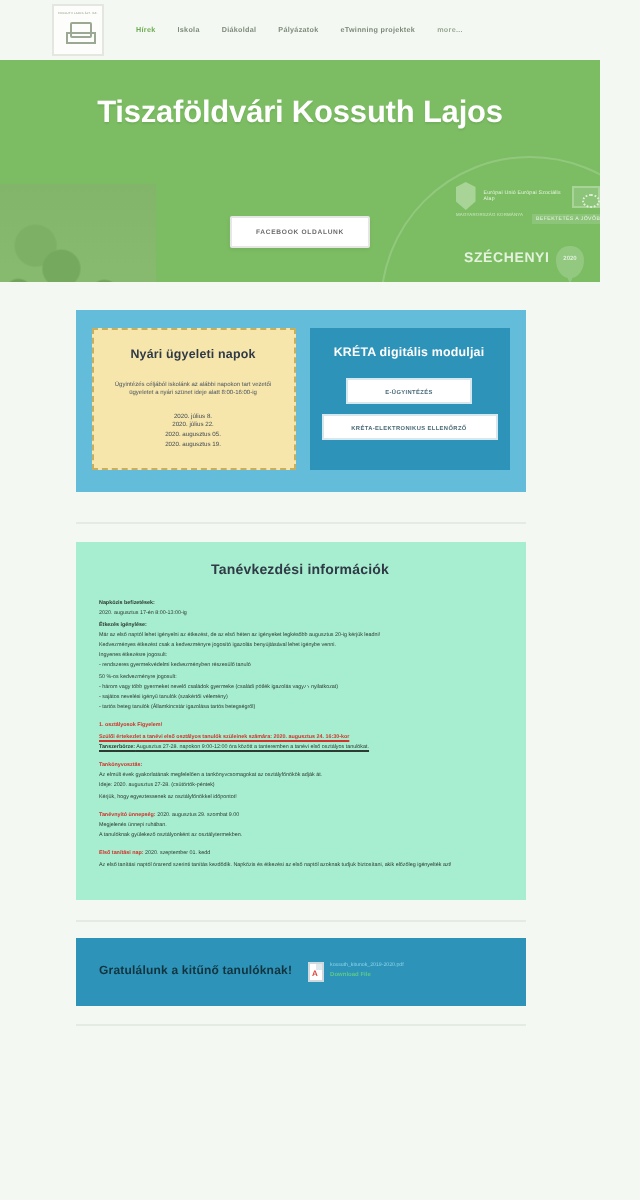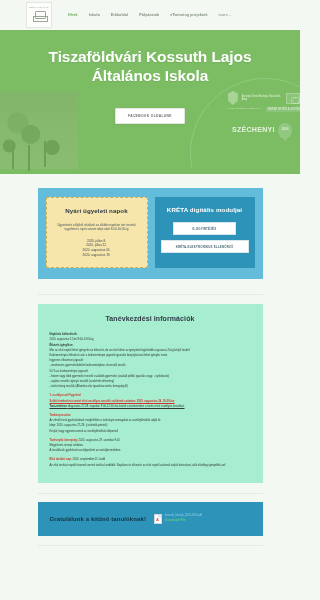--- a/index.html
+++ b/index.html
@@ -35,21 +35,21 @@
   .nav { display:flex; align-items:center; gap:11px; margin-left:16px; }
   .nav-item {
     font-size:3.6px; letter-spacing:0.15px; color:#7d8a79;
     white-space:nowrap; cursor:pointer; font-weight:bold;
   }
   .nav-item.active { color:#6bab4f; }
   .nav-item.more { color:#9aa894; }
 
   
   .hero {
-    position:relative; height:144px; overflow:hidden;
+    position:relative; height:111px; overflow:hidden;
     background:linear-gradient(#7cbd63,#7cbd63);
   }
   .hero-photo {
     position:absolute; left:-8px; top:62px; width:86px; height:77px;
     background:
       radial-gradient(circle at 20% 70%, #6f9f58 0 6px, transparent 7px),
       radial-gradient(circle at 45% 55%, #74a65c 0 9px, transparent 10px),
       radial-gradient(circle at 70% 72%, #6d9d55 0 7px, transparent 8px),
       radial-gradient(circle at 30% 40%, #7ead66 0 10px, transparent 11px),
       linear-gradient(#84b46c,#8dbd74);
@@ -212,21 +212,20 @@
     <div class="eu-min">MAGYARORSZÁG KORMÁNYA</div>
     <div class="eu-invest">BEFEKTETÉS A JÖVŐBE</div>
     <div class="szechenyi">SZÉCHENYI</div>
     <div class="szech-pin">
       <span>2020</span>
     </div>
   </div>
 
   <div class="hero-title">
     <div>Tiszaföldvári Kossuth Lajos</div>
-    <div>Általános Iskola</div>
   </div>
 
   <div class="fb-btn">FACEBOOK OLDALUNK</div>
 </div>
 
 <div class="cards-wrap">
   <div class="cards">
 
     <div class="card-yellow">
       <h3>Nyári ügyeleti napok</h3>

